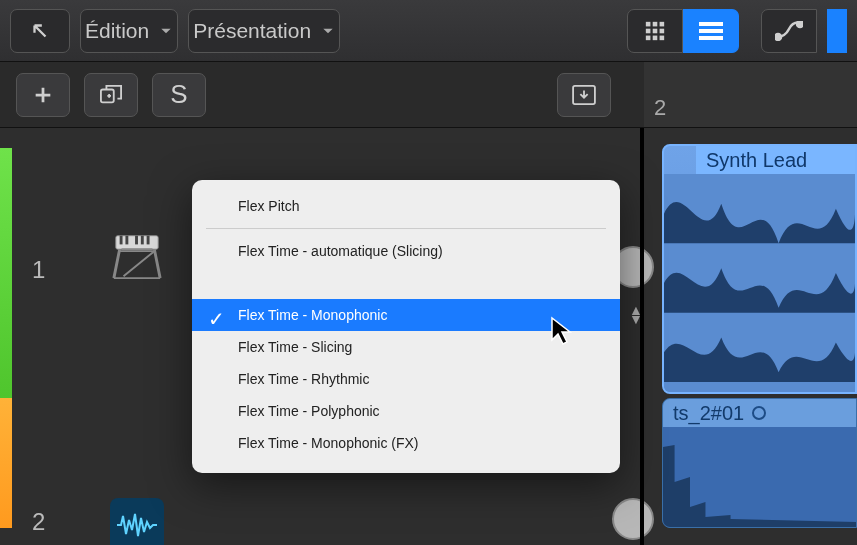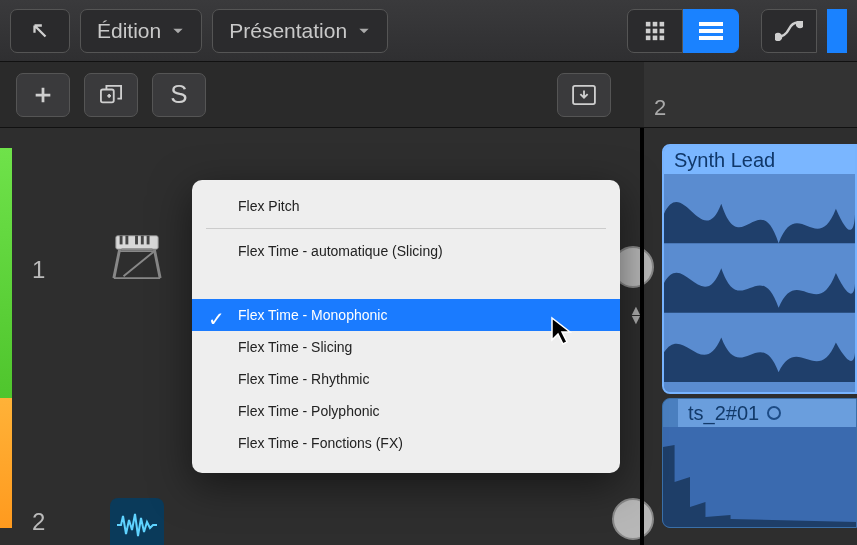--- a/index.html
+++ b/index.html
@@ -36,21 +36,21 @@
   }
   .tb-icon {
     width: 60px;
     background: #2a2a2c;
     border: 1px solid #555;
   }
   .tb-menu {
     background: #2b2b2d;
     border: 1px solid #555;
     gap: 10px;
-    padding: 0 16px;
+    padding: 0 4px;
   }
   .chev { width:14px; height:14px; }
   .tb-group {
     display: flex;
     margin-left: auto;
     gap: 0;
   }
   .seg {
     height: 44px;
     width: 56px;
@@ -145,26 +145,26 @@
   }
   .clip {
     position:absolute; left:18px; right:0;
     border-radius:8px 0 0 8px;
     overflow:hidden;
   }
   .clip.blue1 {
     top:16px; height:250px;
     background:linear-gradient(#6fa3e8,#5b8fd6);
     border:2px solid #78b4ff;
+    padding-left:32px;
   }
   .clip.blue2 {
     top:270px; height:130px;
     background:#4a7fbf;
     border:1px solid #3a6fa8;
-    padding-left:15px;
   }
   .clip-header {
     background:#7ab6ff;
     color:#10386a;
     font-size:20px;
     padding:2px 10px;
     display:flex; align-items:center; gap:8px;
     height:28px;
   }
   .clip.blue2 .clip-header { background:#6a9edd; color:#123a6a; }
@@ -383,20 +383,20 @@
 </div>
 
 <div class="popup">
   <div class="item">Flex Pitch</div>
   <hr>
   <div class="item">Flex Time - automatique (Slicing)</div>
   <div class="item selected">Flex Time - Monophonic</div>
   <div class="item">Flex Time - Slicing</div>
   <div class="item">Flex Time - Rhythmic</div>
   <div class="item">Flex Time - Polyphonic</div>
-  <div class="item">Flex Time - Fonctions (FX)</div>
+  <div class="item">Flex Time - Monophonic (FX)</div>
 </div>
 
 <div class="cursor">
   <svg width="26" height="30" viewBox="0 0 26 30">
     <path d="M2 2 L2 24 L8 18 L13 28 L17 26 L12 16 L20 16 Z" fill="#000" stroke="#fff" stroke-width="1.5"></path>
   </svg>
 </div>
 
 </body></html>

